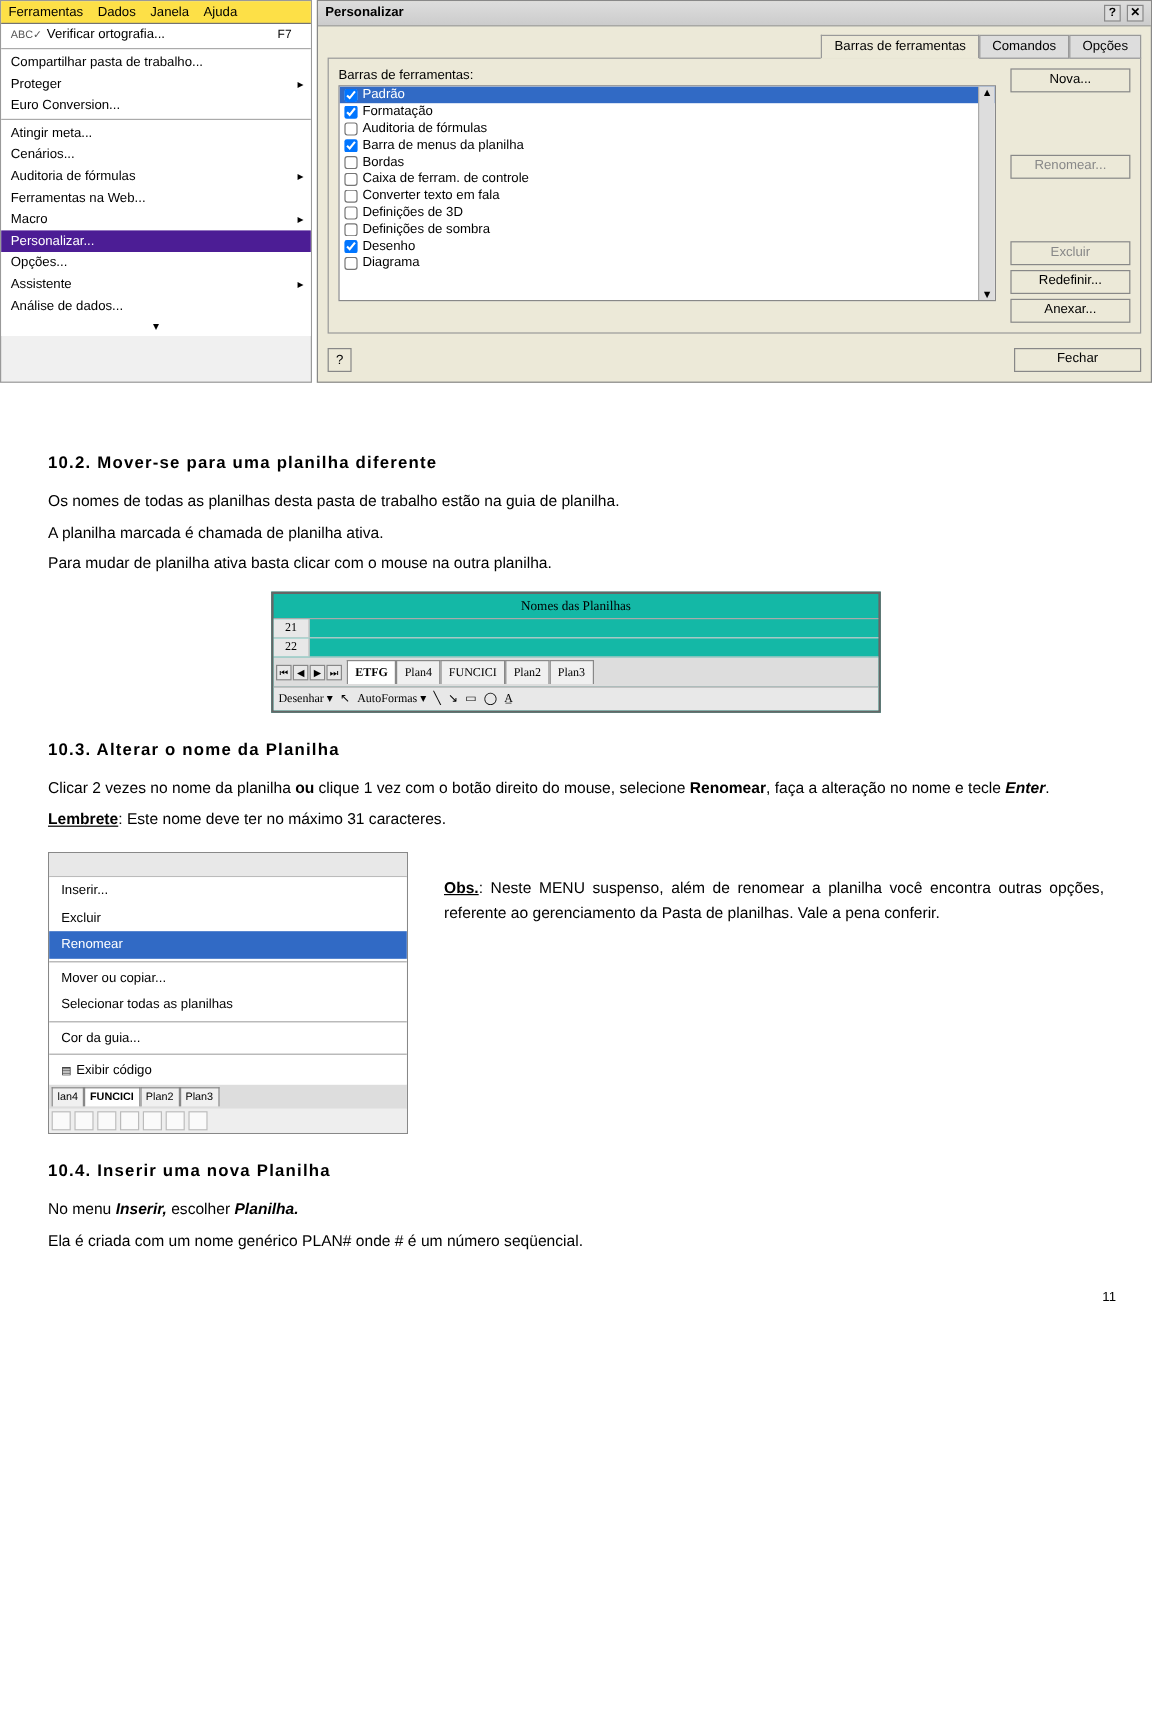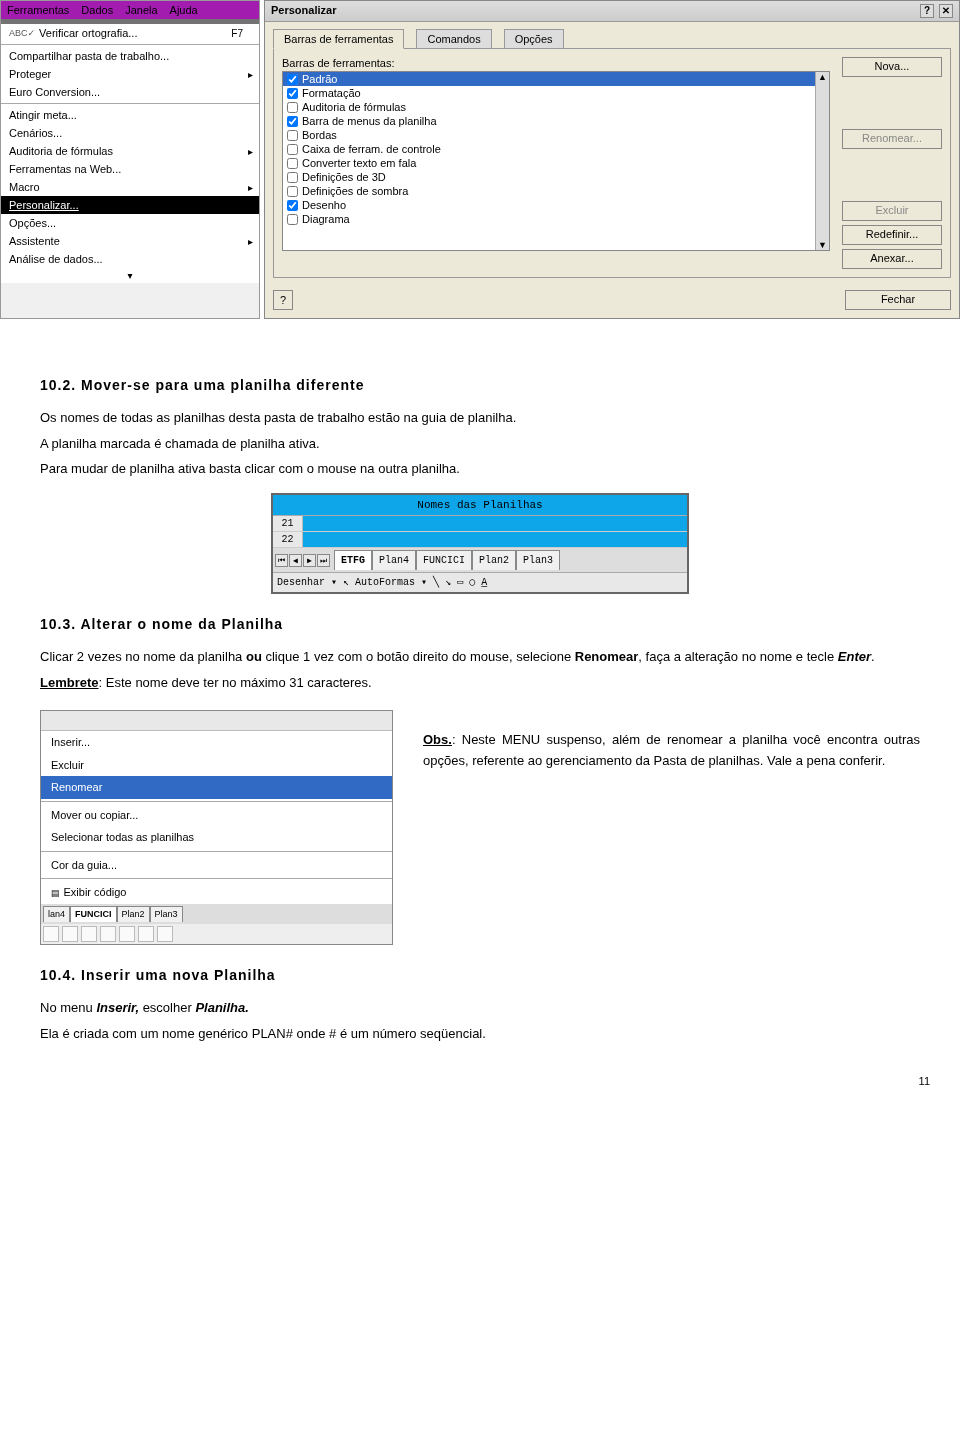--- a/index.html
+++ b/index.html
@@ -3,36 +3,36 @@
 <meta charset="utf-8">
 <style>
   * { box-sizing: border-box; margin: 0; padding: 0; }
   body { font-family: Arial, Helvetica, sans-serif; background: #fff; color: #000; width: 960px; padding: 0; }
 
   
   .screenshots-row { display: flex; gap: 4px; padding: 0 0 6px 0; }
   
   
   .menu-shot { width: 260px; background: #f0f0f0; border: 1px solid #999; font-size: 11px; font-family: Tahoma, Arial, sans-serif; }
-  .menu-bar-top { display: flex; background: #a21caf; border-bottom: 5px solid #737373; }
+  .menu-bar-top { display: flex; background: #fde047; border-bottom: 1px solid #737373; }
   .menu-bar-top div { padding: 3px 6px; }
   .menu-dropdown { background: #fff; }
   .menu-item { padding: 3px 8px; display: flex; align-items: center; position: relative; min-height: 18px; }
   .menu-item.with-arrow::after { content: "▸"; position: absolute; right: 6px; font-size: 10px; }
   .menu-item .shortcut { position: absolute; right: 16px; font-size: 10px; }
   .menu-sep { border-top: 1px solid #aaa; margin: 2px 0; }
-  .menu-item.highlight { background: #000000; color: #fff; text-decoration: underline; }
+  .menu-item.highlight { background: #4c1d95; color: #fff; }
   .menu-bottom-chevron { text-align: center; padding: 2px; font-size: 10px; }
   .abc-icon { font-size: 9px; color: #555; margin-right: 4px; }
 
   
   .dialog-shot { flex: 1; background: #ece9d8; border: 1px solid #888; font-family: Tahoma, Arial, sans-serif; font-size: 11px; }
   .dialog-title { background: linear-gradient(#ddd,#ccc); padding: 3px 6px; font-weight: bold; display: flex; justify-content: space-between; border-bottom: 1px solid #999; }
   .dialog-title .closebox span { display:inline-block; width:14px; height:14px; border:1px solid #888; background:#ddd; margin-left:2px; text-align:center; font-size:10px; line-height:12px; }
-  .tabs-row { padding: 6px 8px 0 8px; display: flex; gap: 12px; }
+  .tabs-row { padding: 6px 8px 0 8px; display: flex; gap: 0; justify-content: flex-end; }
   .tab { padding: 3px 10px; border: 1px solid #999; background: #ece9d8; position: relative; top: 1px; }
   .tab.active { background: #ece9d8; border-bottom: 1px solid #ece9d8; font-weight: normal; }
   .tab.inactive { background: #ddd; }
   .dialog-body { margin: 0 8px 8px 8px; border: 1px solid #999; padding: 8px; display: flex; gap: 12px; }
   .toolbars-col { flex: 1; }
   .toolbars-label { margin-bottom: 2px; }
   .toolbars-list { border: 1px solid #888; background: #fff; height: 180px; overflow: hidden; position: relative; }
   .tb-item { padding: 1px 4px; display:flex; align-items:center; gap:4px; font-size: 11px; }
   .tb-item input { width: 11px; height: 11px; }
   .tb-item.selected { background: #316ac5; color: #fff; }
@@ -47,34 +47,34 @@
   
   .doc-body { padding: 30px 40px 20px 40px; font-size: 13px; line-height: 1.5; }
   .h3 { font-size: 14px; font-weight: bold; letter-spacing: 1px; margin: 20px 0 12px 0; }
   .para { margin: 6px 0; text-align: justify; }
   .bold { font-weight: bold; }
   .italic { font-style: italic; }
   .under { text-decoration: underline; }
 
   
   .sheettabs-wrap { margin: 14px auto 18px auto; display:flex; justify-content:center; }
-  .sheettabs-box { width: 418px; border: 2px solid #666; font-family: Liberation Mono, monospace; font-size:11px; background:#0ea5e9; }
+  .sheettabs-box { width: 508px; border: 2px solid #666; font-family: Liberation Serif, serif; font-size:11px; background:#14b8a6; }
   .sheettabs-caption { text-align:center; font-size:11px; padding:2px; border-bottom:1px solid #aaa; }
   .sheettabs-rownums { border-bottom:1px solid #ccc; display:flex; }
   .rownum-col { width:30px; text-align:center; border-right:1px solid #bbb; background:#e8e8e8; font-size:10px; }
   .sheettabs-tabs { display:flex; background:#ddd; padding:2px; align-items:center; }
   .nav-arrows { display:flex; gap:1px; margin-right:4px; }
   .nav-arrows span { width:13px; height:13px; border:1px solid #888; background:#e8e8e8; text-align:center; font-size:8px; line-height:11px; }
   .sheet-tab { padding:2px 6px; border:1px solid #888; background:#f0f0f0; border-bottom:none; font-size:10px; }
   .sheet-tab.activeb { background:#fff; font-weight:bold; }
   .sheettabs-toolbar { display:flex; gap:6px; padding:2px 4px; background:#e8e8e8; font-size:10px; align-items:center; border-top:1px solid #aaa;}
 
   
   .ctxrow { display:flex; gap:30px; margin: 18px 0; align-items:flex-start; }
-  .ctx-shot { width:353px; font-family:Tahoma,Arial,sans-serif; font-size:11px; border:1px solid #888; }
+  .ctx-shot { width:300px; font-family:Tahoma,Arial,sans-serif; font-size:11px; border:1px solid #888; }
   .ctx-menu { background:#fff; }
   .ctx-item { padding:3px 10px; }
   .ctx-item.highlight { background:#316ac5; color:#fff; }
   .ctx-sep { border-top:1px solid #aaa; margin:2px 0; }
   .ctx-bottom-tabs { background:#ddd; padding:2px; display:flex; align-items:center; font-size:10px; }
   .ctx-bottom-tabs .sheet-tab { font-size:9px; padding:1px 4px; }
   .ctx-icon-row { display:flex; gap:3px; padding:2px; background:#eee; }
   .ctx-icon-row span { width:16px; height:16px; border:1px solid #bbb; background:#fafafa; }
   .obs-box { flex:1; font-size:13px; text-align:justify; line-height:1.6; padding-top:20px; }
 

